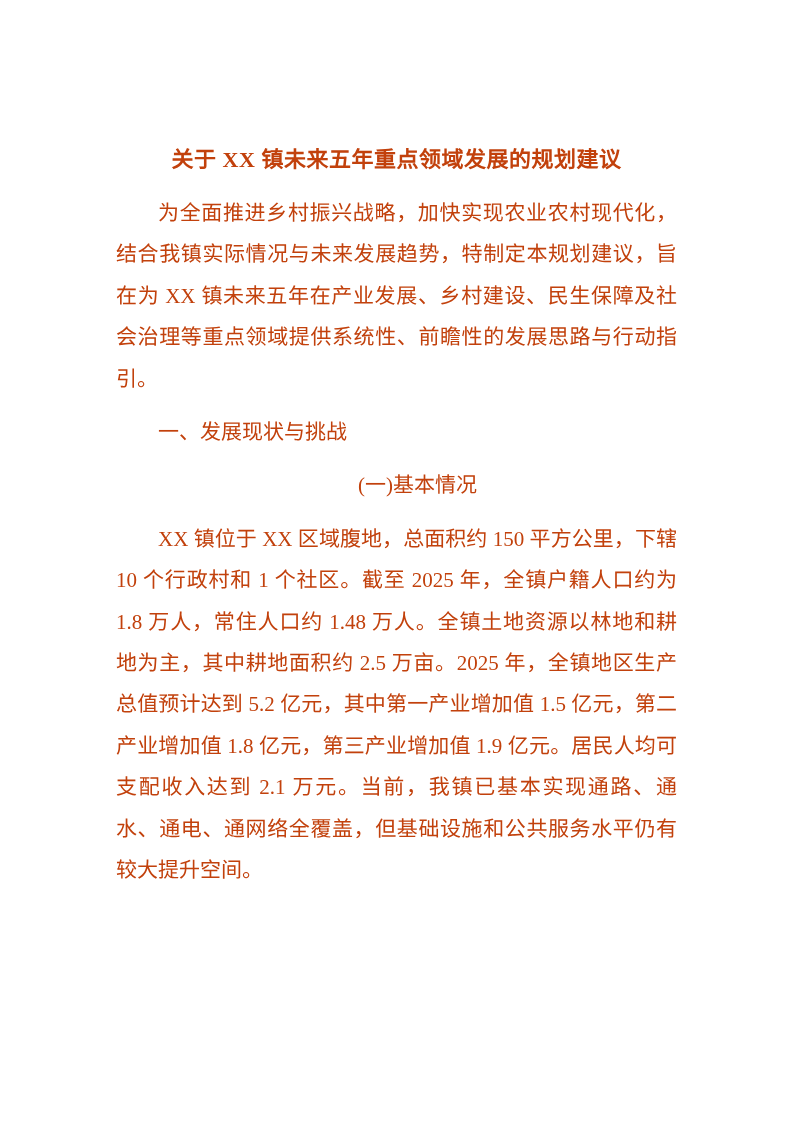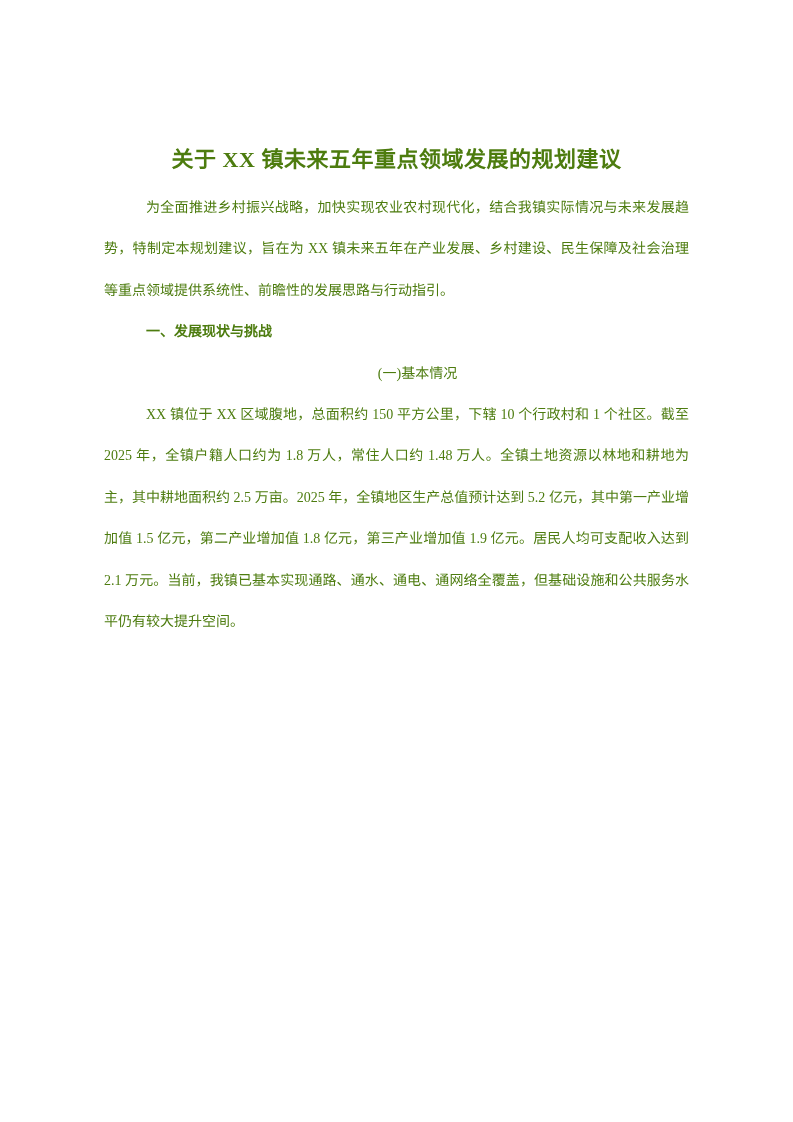--- a/index.html
+++ b/index.html
@@ -7,48 +7,48 @@
     padding: 0;
     background: #ffffff;
   }
   .page {
     position: relative;
     width: 793px;
     height: 1122px;
     background: #ffffff;
     overflow: hidden;
     font-family: "Liberation Serif", "DejaVu Serif", serif;
-    color: #4d7c0f;
+    color: #c2410c;
   }
   .content {
     position: absolute;
     left: 104px;
     top: 139px;
     width: 585px;
   }
   .doc-title {
     margin: 0 0 6px 0;
     font-size: 22px;
     line-height: 42px;
     font-weight: bold;
     text-align: center;
     letter-spacing: 0.5px;
   }
   .para, .heading-1, .heading-2 {
-    margin: 0;
-    font-size: 14px;
+    margin: 12px;
+    font-size: 21px;
     line-height: 41.4px;
     text-indent: 42px;
     text-align: justify;
     text-justify: inter-character;
     font-weight: normal;
     word-break: break-all;
   }
   .heading-1 {
-    font-weight: bold;
+    font-weight: normal;
     text-align: left;
   }
   .heading-2 {
     text-align: center;
   }
 </style>
 </head>
 <body>
 
 <div class="page">

